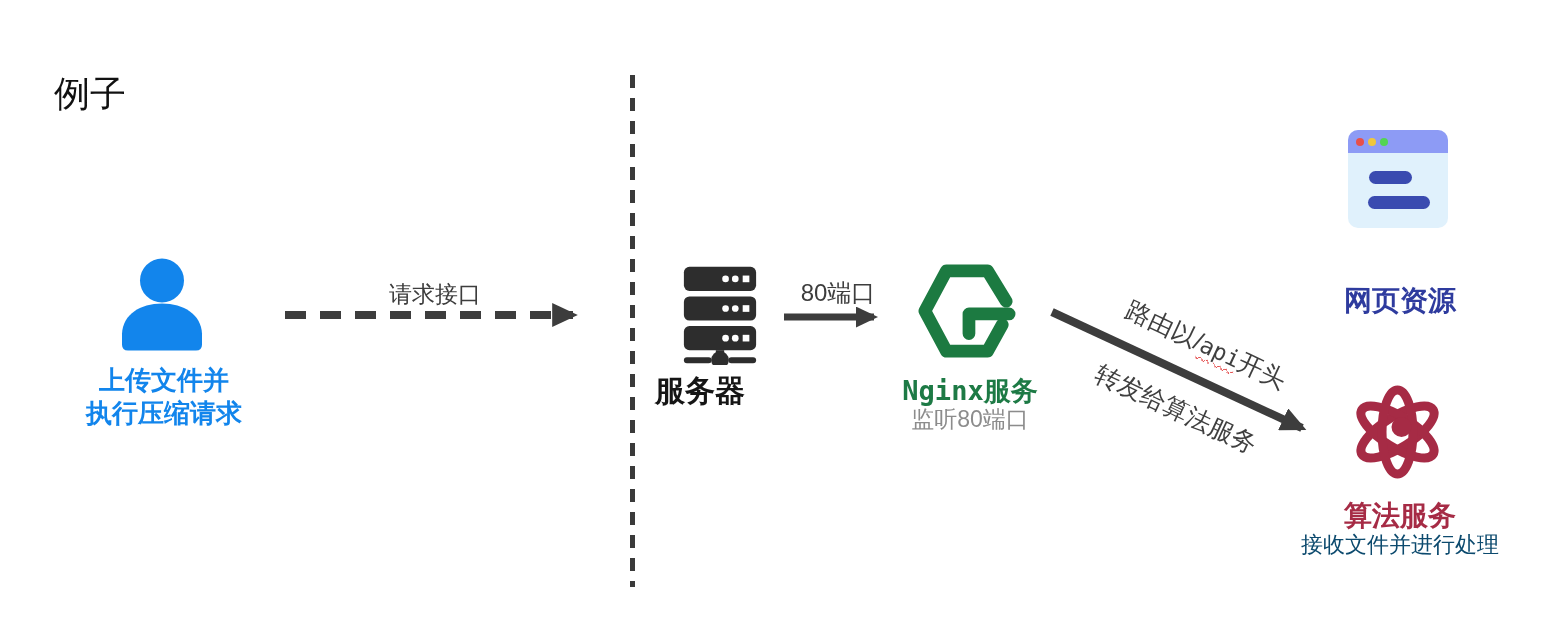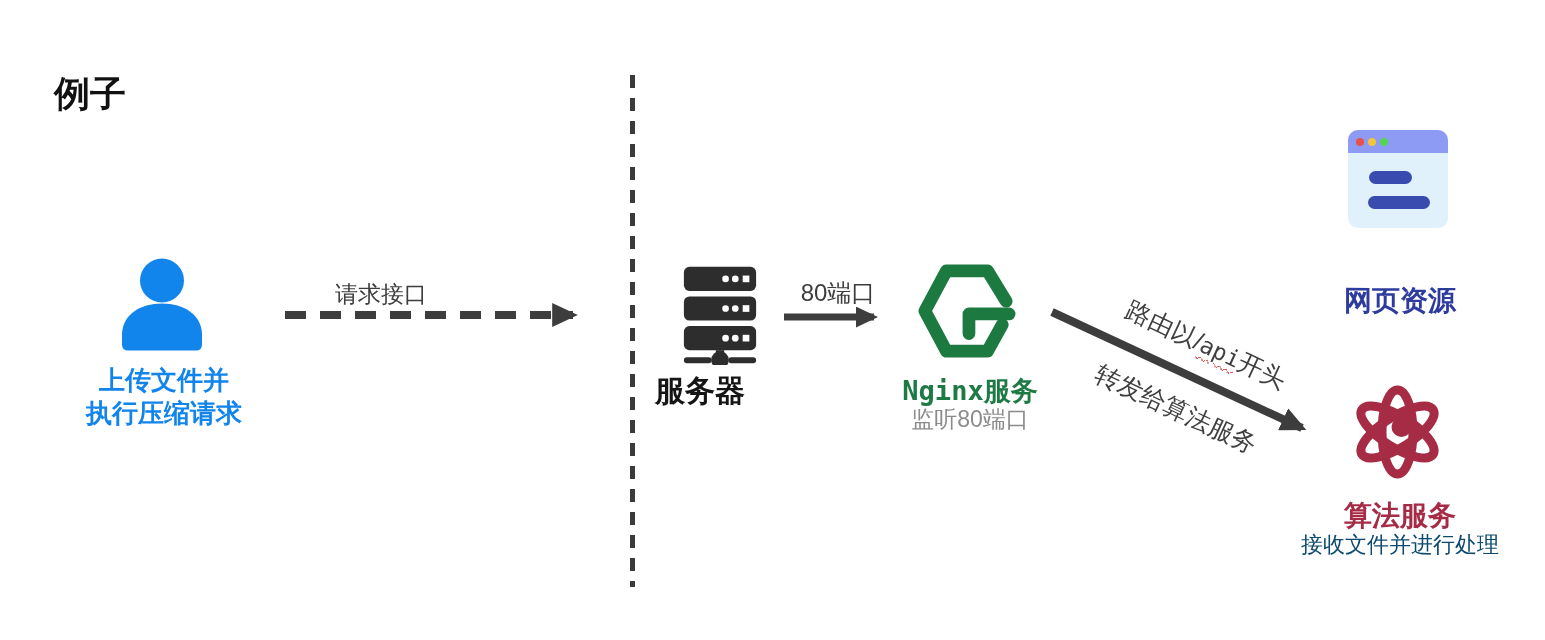--- a/index.html
+++ b/index.html
@@ -2,31 +2,31 @@
 <html><head>
 <meta charset="utf-8">
 <style>
   html,body { margin:0; padding:0; background:#ffffff; }
   .canvas {
     position:relative; width:1545px; height:640px; background:#ffffff;
     font-family:"Liberation Sans", sans-serif; overflow:hidden;
   }
   .abs { position:absolute; }
 
-  .page-title { left:54px; top:70px; font-size:36px; font-weight:700; color:#111111; }
+  .page-title { left:54px; top:70px; font-size:36px; font-weight:400; color:#111111; }
 
   
   .user-icon { left:120px; top:257px; }
   .user-caption {
     left:38px; top:364px; width:252px; text-align:center;
     color:#1285ec; font-size:26px; font-weight:700; line-height:1.26;
   }
 
   
-  .req-label { left:335px; top:279px; width:200px; text-align:left; font-size:23px; color:#3d3d3d; font-weight:500; }
+  .req-label { left:335px; top:279px; width:200px; text-align:center; font-size:23px; color:#3d3d3d; font-weight:500; }
   .req-arrow { left:283px; top:301px; }
   .req-url {
     left:283px; top:325px; width:300px; text-align:center;
     font-family:"DejaVu Sans Mono", monospace; font-size:18.5px; color:#4d4d4d;
   }
 
   
   .divider {
     left:630px; top:75px; width:5px; height:512px;
     background:repeating-linear-gradient(to bottom,#3a3a3a 0 13px,transparent 13px 23px);

